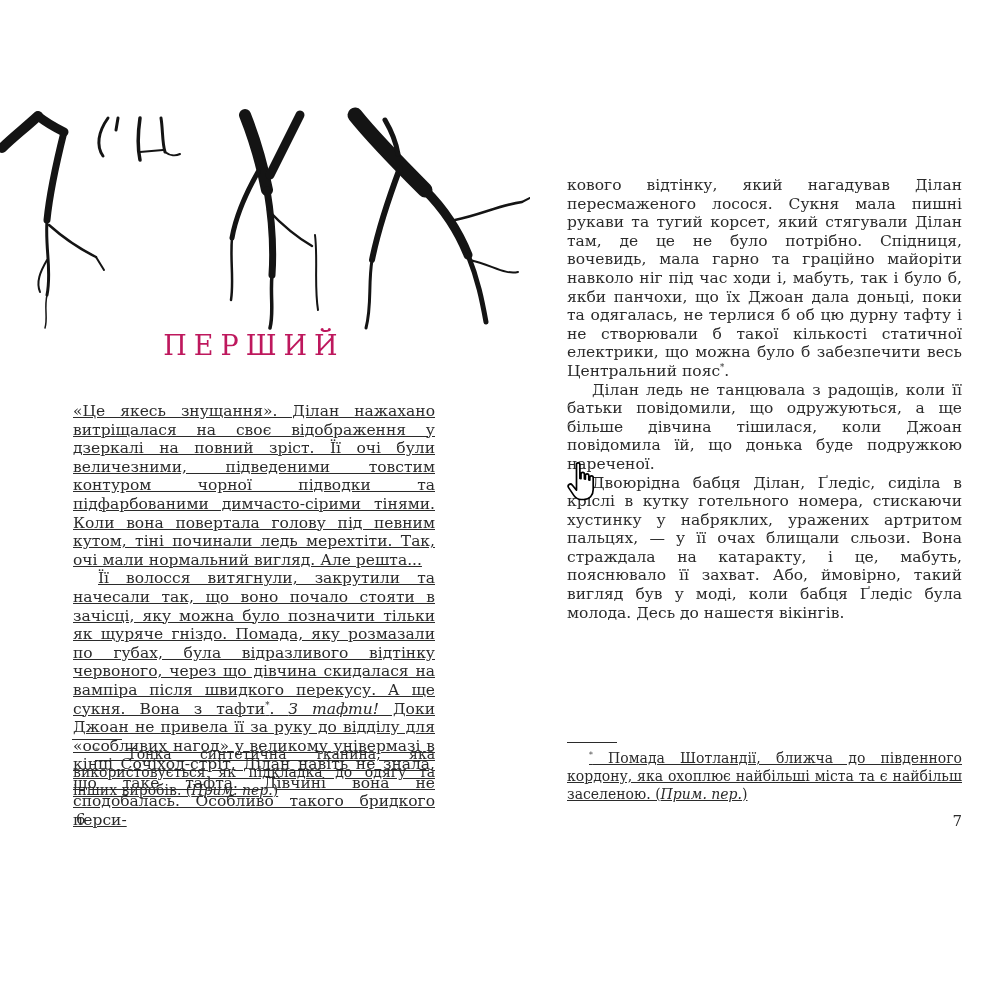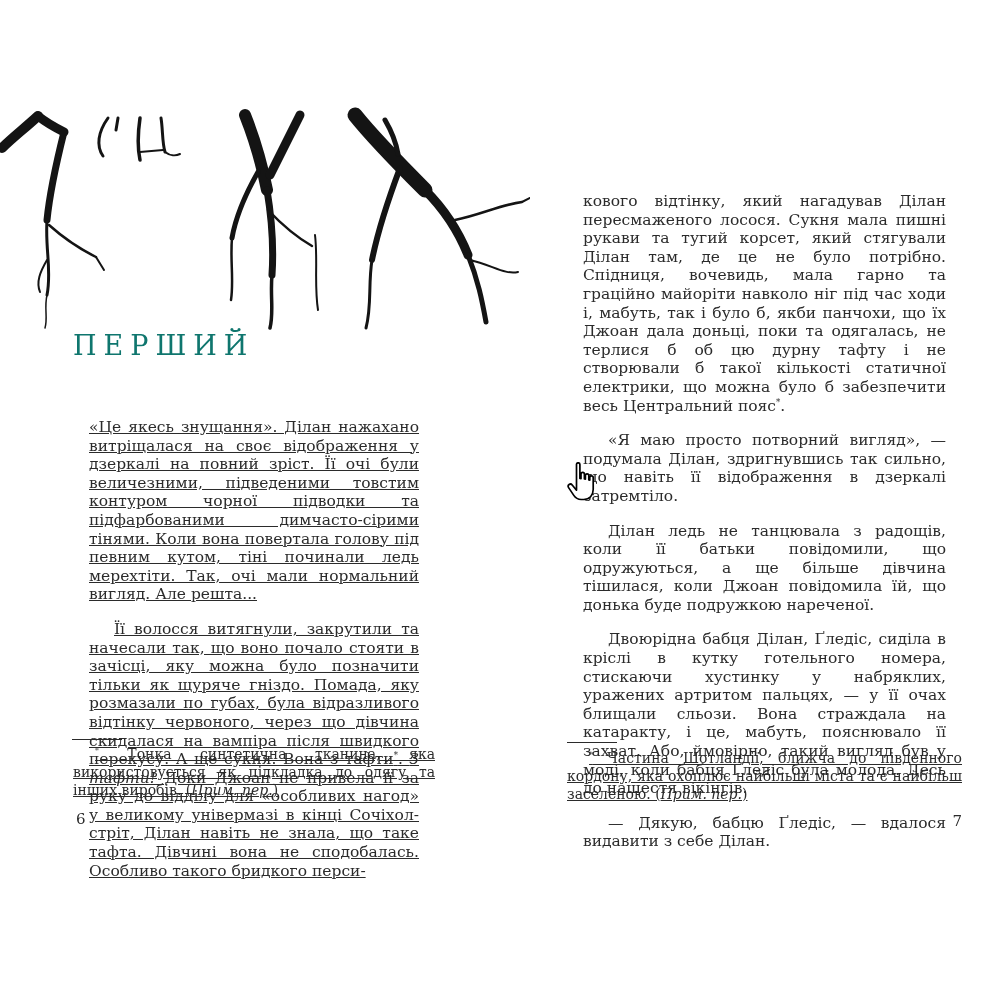--- a/index.html
+++ b/index.html
@@ -5,25 +5,25 @@
   html,body{margin:0;padding:0;}
   body{
     width:1000px;height:1000px;background:#ffffff;
     font-family:"DejaVu Serif","Liberation Serif",serif;
     color:#2b2b2b;position:relative;overflow:hidden;
   }
   .spread{position:absolute;inset:0;}
   .art{position:absolute;left:0;top:80px;width:530px;height:250px;}
   .chapter-title{
     position:absolute;left:73px;top:330px;width:362px;
-    text-align:left;font-size:27px;letter-spacing:7px;
-    color:#0f766e;font-weight:400;
+    text-align:center;font-size:27px;letter-spacing:7px;
+    color:#be185d;font-weight:400;
   }
   .body-col p{
-    margin:16px;text-align:justify;
+    margin:0;text-align:justify;
     font-size:15.5px;line-height:18.6px;
   }
   .body-col p.ind{text-indent:25px;}
   .left-col{position:absolute;left:73px;top:402px;width:362px;text-decoration:underline;}
   .right-col{position:absolute;left:567px;top:176px;width:395px;}
   .fn-rule{position:absolute;height:1px;background:#2b2b2b;width:50px;}
   .fn-rule.left{left:72px;top:739px;}
   .fn-rule.right{left:567px;top:742px;}
   .footnote{
     position:absolute;width:362px;
@@ -86,28 +86,26 @@
     </div>
 
     <div class="fn-rule left"></div>
     <div class="footnote left"><sup>*</sup><span> Тонка синтетична тканина, яка використовується як підкладка до одягу та інших виробів. (</span><span class="it">Прим. пер.</span><span>)</span></div>
     <div class="pagenum left">6</div>
   </div>
 
   <div>
     <div class="right-col body-col">
       <p><span>кового відтінку, який нагадував Ділан пересмаженого лосося. Сукня мала пишні рукави та тугий корсет, який стягували Ділан там, де це не було потрібно. Спідниця, вочевидь, мала гарно та граційно майоріти навколо ніг під час ходи і, мабуть, так і було б, якби панчохи, що їх Джоан дала доньці, поки та одягалась, не терлися б об цю дурну тафту і не створювали б такої кількості статичної електрики, що можна було б забезпечити весь Центральний пояс</span><sup>*</sup><span>.</span></p>
-      <p class="ind"><span>«Я маю просто потворний вигляд», — подумала Ділан, здригнувшись так сильно, що навіть її відображення в дзеркалі затремтіло.</span></p>
       <p class="ind"><span>Ділан ледь не танцювала з радощів, коли її батьки повідомили, що одружуються, а ще більше дівчина тішилася, коли Джоан повідомила їй, що донька буде подружкою нареченої.</span></p>
       <p class="ind"><span>Двоюрідна бабця Ділан, Ґледіс, сиділа в кріслі в кутку готельного номера, стискаючи хустинку у набряклих, уражених артритом пальцях, — у її очах блищали сльози. Вона страждала на катаракту, і це, мабуть, пояснювало її захват. Або, ймовірно, такий вигляд був у моді, коли бабця Ґледіс була молода. Десь до нашестя вікінгів.</span></p>
-      <p class="ind"><span>— Дякую, бабцю Ґледіс, — вдалося видавити з себе Ділан.</span></p>
     </div>
 
     <div class="fn-rule right"></div>
-    <div class="footnote right"><sup>*</sup><span> Частина Шотландії, ближча до південного кордону, яка охоплює найбільші міста та є найбільш заселеною. (</span><span class="it">Прим. пер.</span><span>)</span></div>
+    <div class="footnote right"><sup>*</sup><span> Помада Шотландії, ближча до південного кордону, яка охоплює найбільші міста та є найбільш заселеною. (</span><span class="it">Прим. пер.</span><span>)</span></div>
     <div class="pagenum right">7</div>
   </div>
 
   <svg class="cursor" viewBox="0 0 28 46">
     <path d="M9.5 2.2 C9.5 1 10.4 0.8 11.2 0.8 C12 0.8 12.9 1.4 12.9 2.6 L12.9 16.5 L14 16.6 L14 12.2 C14 11 14.9 10.4 15.7 10.4 C16.5 10.4 17.4 11 17.4 12.2 L17.4 17 L18.4 17.1 L18.4 13.6 C18.4 12.4 19.3 11.8 20.1 11.8 C20.9 11.8 21.8 12.4 21.8 13.6 L21.8 18 L22.8 18.1 L22.8 15.6 C22.8 14.4 23.7 13.8 24.5 13.8 C25.3 13.8 26.2 14.4 26.2 15.6 L26.2 27.5 C26.2 33.5 22.4 37.5 16.8 37.5 L14.2 37.5 C10.8 37.5 8.6 36.2 6.8 33.4 L1.6 25.6 C0.9 24.5 1.1 23.2 2.1 22.5 C3.1 21.8 4.4 22 5.2 23 L9.5 28.2 Z" fill="#ffffff" stroke="#000000" stroke-width="1.7" stroke-linejoin="round"></path>
   </svg>
 
 </div>
 
 </body></html>

